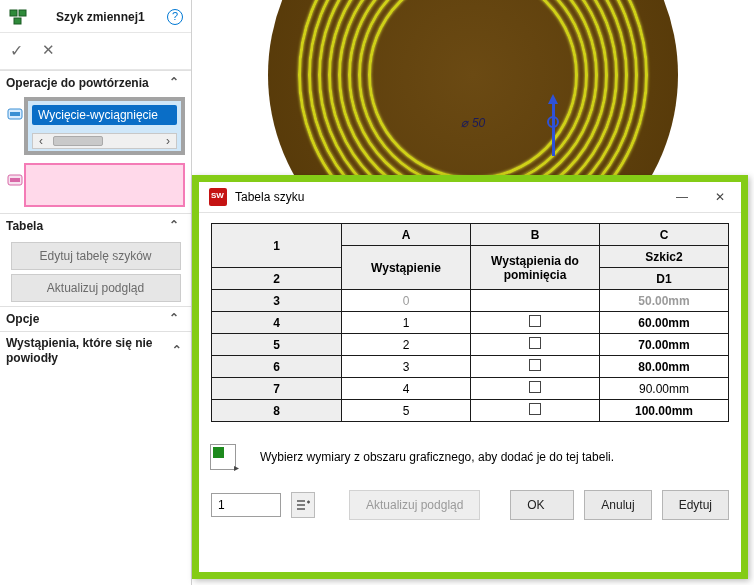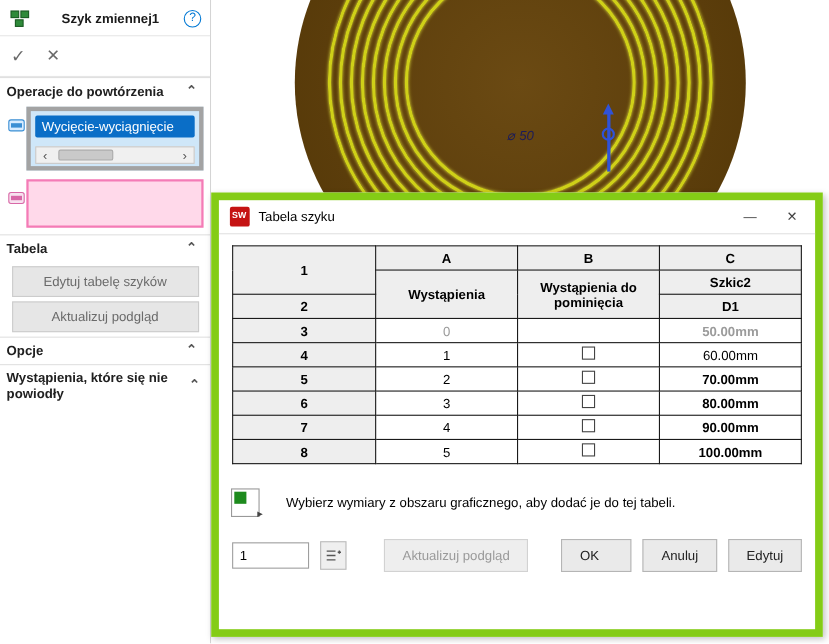--- a/index.html
+++ b/index.html
@@ -184,59 +184,59 @@
       <div class="dlg-body">
         <table class="pt">
           <tbody>
               <tr>
             <td class="rowhd" rowspan="2">1</td>
             <td class="hd">A</td>
             <td class="hd">B</td>
             <td class="hd">C</td>
           </tr>
           <tr>
-            <td class="hd" rowspan="2">Wystąpienia</td>
+            <td class="hd" rowspan="2">Wystąpienie</td>
             <td class="hd" rowspan="2">Wystąpienia do pominięcia</td>
             <td class="hd">Szkic2</td>
           </tr>
           <tr>
             <td class="rowhd">2</td>
             <td class="hd">D1</td>
           </tr>
           </tbody>
             <tbody id="tbody">
               <tr>
                 <td class="rowhd">3</td>
                 <td class="op0">0</td>
                 <td></td>
                 <td class="op0" style="font-weight: 700;">50.00mm</td>
               </tr>
               <tr>
                 <td class="rowhd">4</td>
                 <td>1</td>
                 <td><span class="cb"></span></td>
-                <td style="font-weight: 400;">60.00mm</td>
+                <td style="font-weight: 700;">60.00mm</td>
               </tr>
               <tr>
                 <td class="rowhd">5</td>
                 <td>2</td>
                 <td><span class="cb"></span></td>
                 <td style="font-weight: 700;">70.00mm</td>
               </tr>
               <tr>
                 <td class="rowhd">6</td>
                 <td>3</td>
                 <td><span class="cb"></span></td>
                 <td style="font-weight: 700;">80.00mm</td>
               </tr>
               <tr>
                 <td class="rowhd">7</td>
                 <td>4</td>
                 <td><span class="cb"></span></td>
-                <td style="font-weight: 700; margin-top: 24px;">90.00mm</td>
+                <td style="font-weight: 400; margin-top: 24px;">90.00mm</td>
               </tr>
               <tr>
                 <td class="rowhd">8</td>
                 <td>5</td>
                 <td><span class="cb"></span></td>
                 <td style="font-weight: 700;">100.00mm</td>
               </tr>
             </tbody>
         </table>
       </div>

